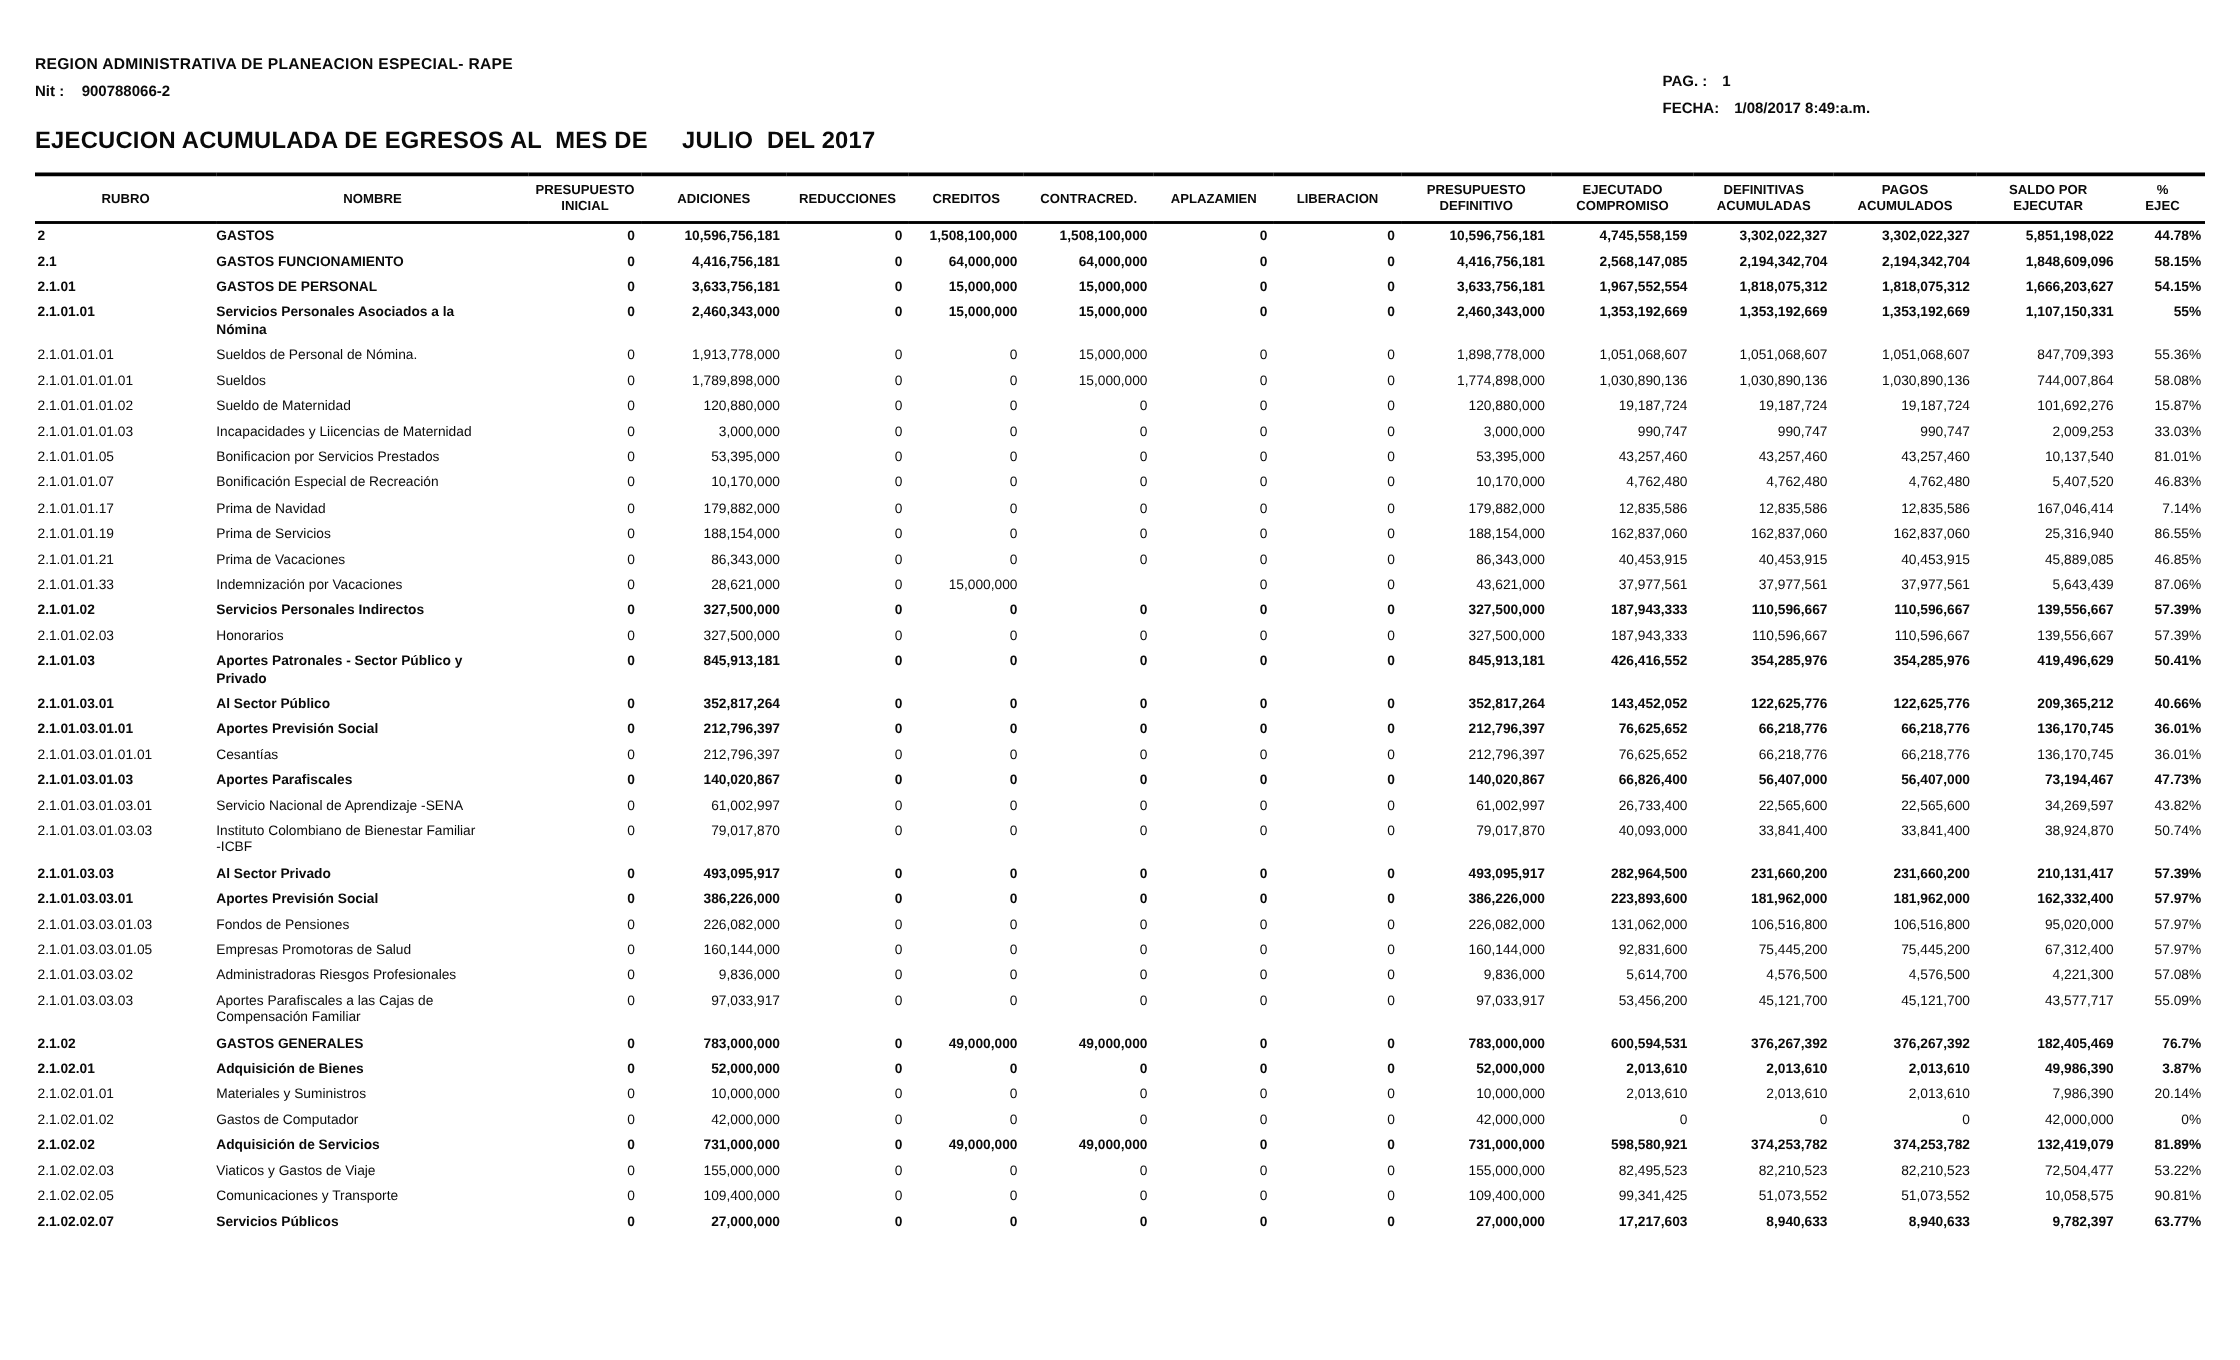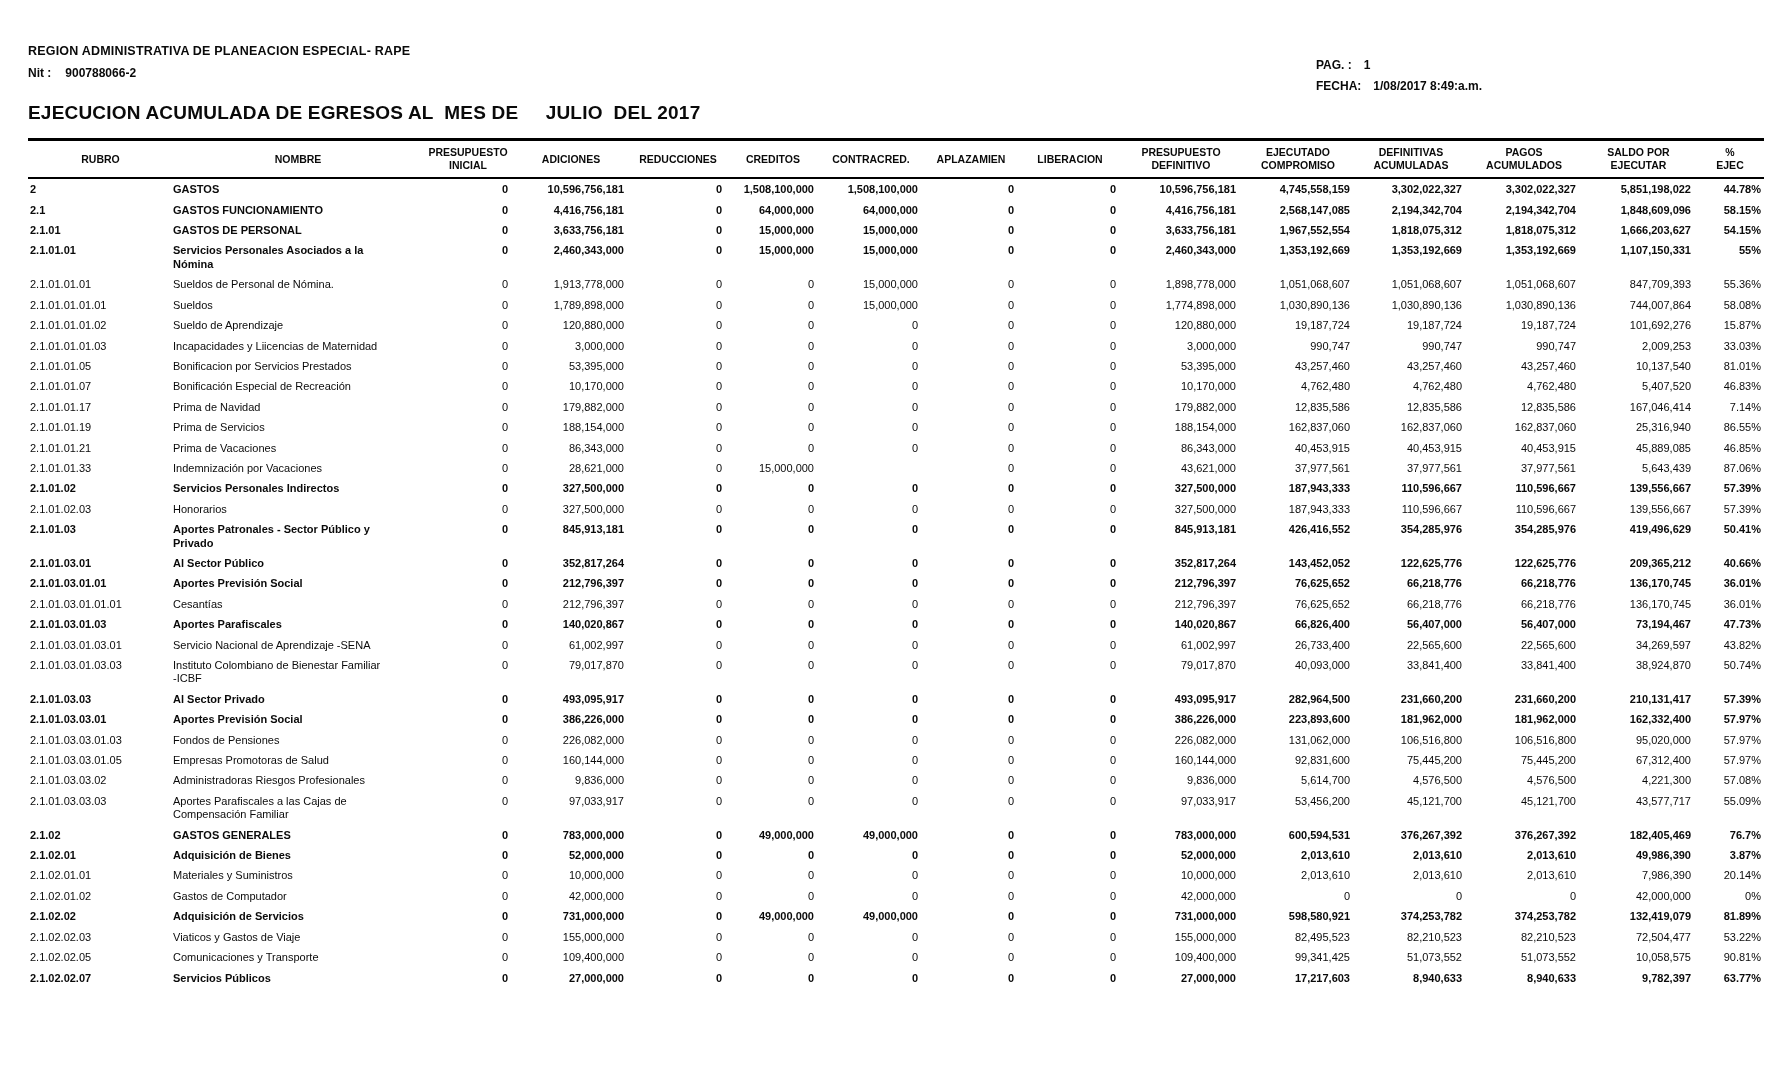--- a/index.html
+++ b/index.html
@@ -10,21 +10,21 @@
     font-family: "Liberation Sans", sans-serif;
     overflow: hidden;
   }
   .page { position: relative; width: 1792px; height: 1088px; padding: 44px 28px 0 28px; }
 
   
   .report-header { position: relative; width: 100%; }
   .org-name { font-size: 12.5px; font-weight: 700; letter-spacing: .2px; }
   .nit-line { margin-top: 8px; font-size: 12px; font-weight: 700; display: flex; gap: 14px; }
   .hdr-right { position: absolute; top: 14px; left: 1288px; font-size: 12px; font-weight: 700; }
-  .hdr-right .row { display: flex; gap: 12px; margin-bottom: 7px; }
+  .hdr-right .row { display: flex; gap: 12px; margin-bottom: 7px; margin-left: 14px; }
   .report-title { margin-top: 22px; font-size: 19px; font-weight: 700; white-space: pre; letter-spacing: .2px; }
 
   
   table { border-collapse: collapse; table-layout: fixed; width: 1736px; margin-top: 14px; }
   thead tr { border-top: 3px solid #000; border-bottom: 2px solid #000; }
   th {
     font-size: 10.5px; font-weight: 700; text-align: center;
     white-space: pre-line; vertical-align: middle;
     padding: 5px 2px 5px 2px; line-height: 1.25;
   }
@@ -205,21 +205,21 @@
           <td class="col-num">0</td>
           <td class="col-num">1,774,898,000</td>
           <td class="col-num">1,030,890,136</td>
           <td class="col-num">1,030,890,136</td>
           <td class="col-num">1,030,890,136</td>
           <td class="col-num">744,007,864</td>
           <td class="col-pct">58.08%</td>
         </tr>
         <tr>
           <td class="col-code">2.1.01.01.01.02</td>
-          <td class="col-name">Sueldo de Aprendizaje</td>
+          <td class="col-name">Sueldo de Maternidad</td>
           <td class="col-num">0</td>
           <td class="col-num">120,880,000</td>
           <td class="col-num">0</td>
           <td class="col-num">0</td>
           <td class="col-num">0</td>
           <td class="col-num">0</td>
           <td class="col-num">0</td>
           <td class="col-num">120,880,000</td>
           <td class="col-num">19,187,724</td>
           <td class="col-num">19,187,724</td>

